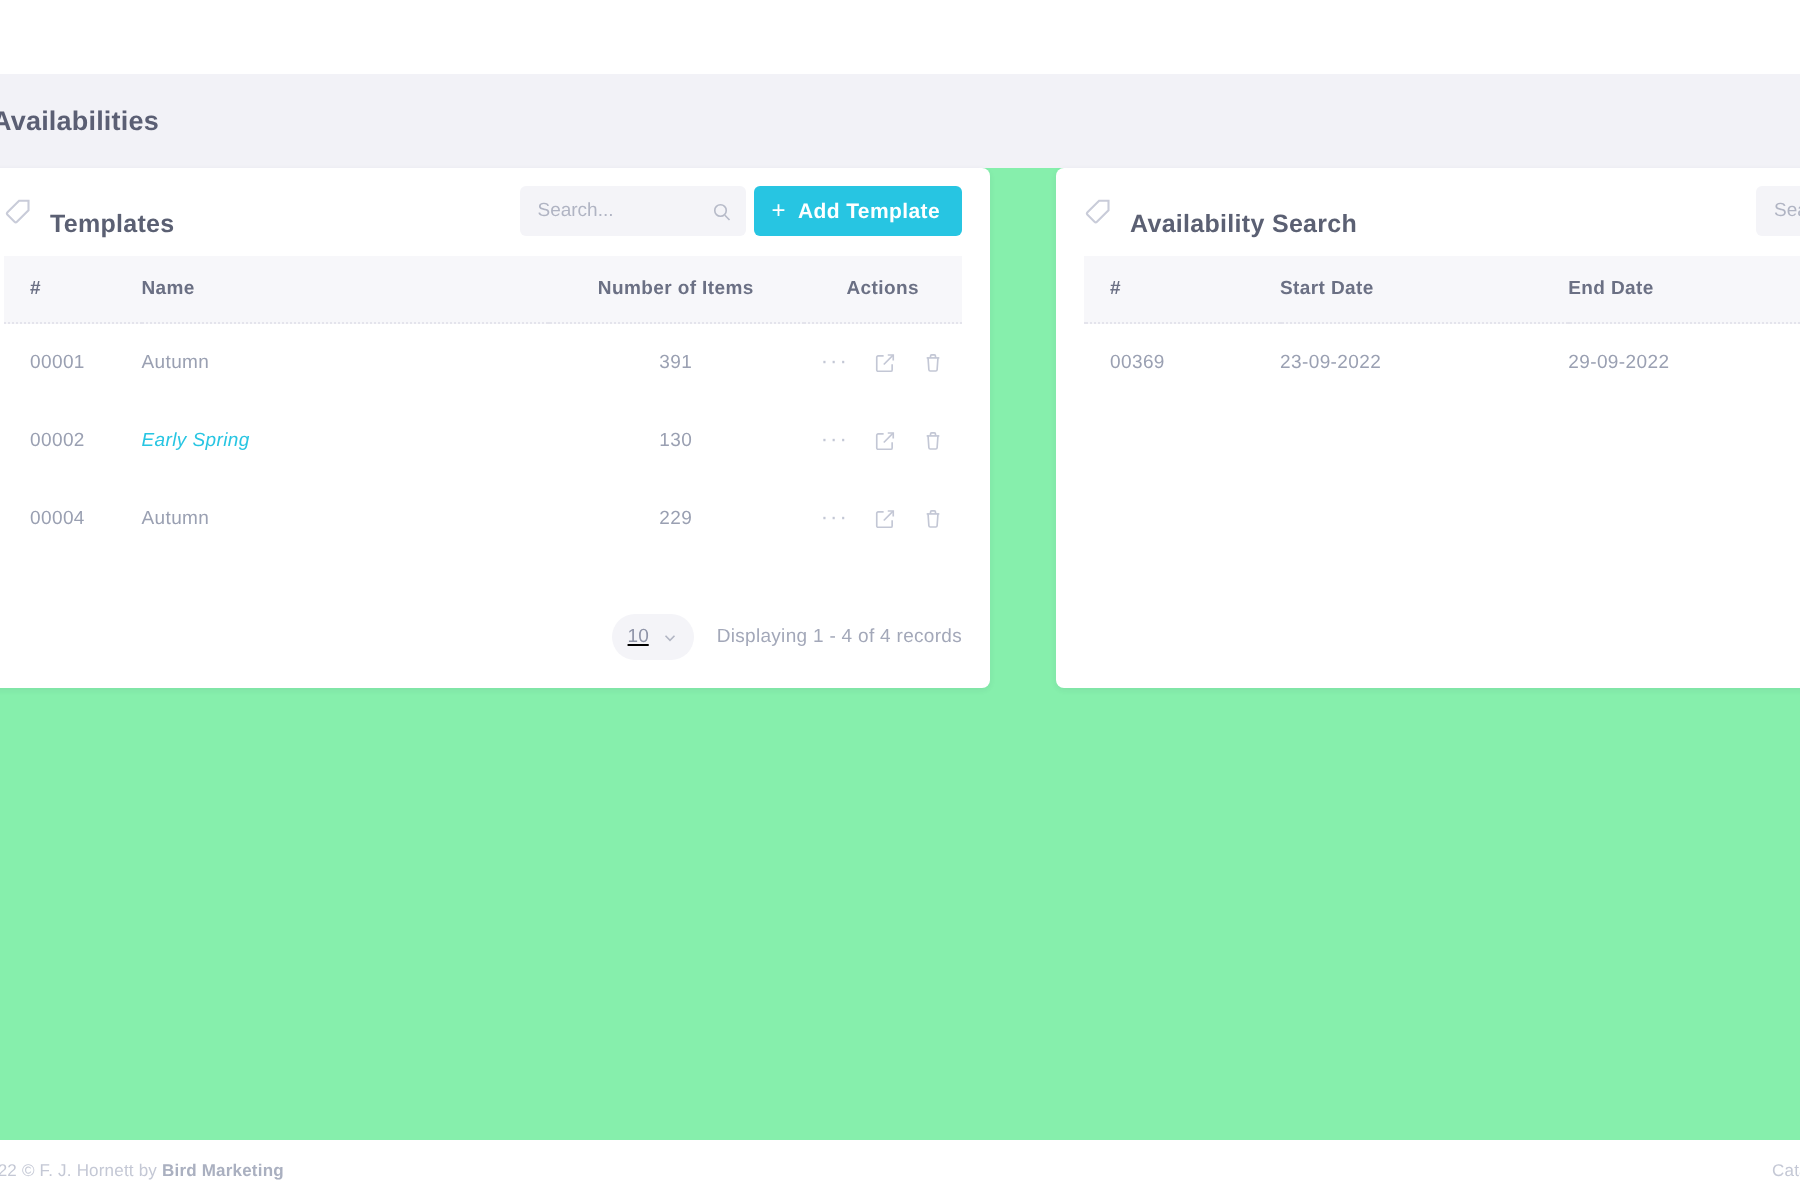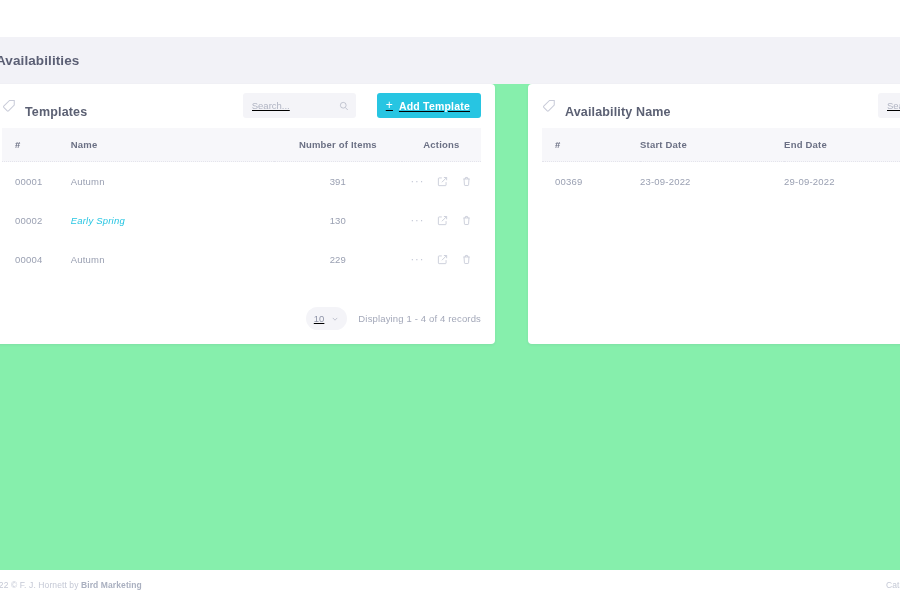--- a/index.html
+++ b/index.html
@@ -89,22 +89,21 @@
     color: #5b6073;
     letter-spacing: .15px;
     margin-top: 11px;
   }
 
   .head-right {
     position: absolute;
     right: 14px;
     top: 9px;
     display: flex;
-    gap: 21px;
-    text-decoration: underline;
+    gap: 4px;
   }
   .card--lists .head-right { right: -38px; }
 
   .search-box {
     position: relative;
     width: 113px;
     height: 25px;
     background: #f4f4f8;
     border-radius: 3px;
     display: flex;
@@ -401,21 +400,21 @@
       </div>
 
     </div>
 
     <div class="card card--lists">
 
       <div class="card-head">
         <svg class="tag-icon" viewBox="0 0 16 16" fill="none" stroke="currentColor" stroke-width="1.2">
           <path d="M8.6 1.6 H14 V7 L7.4 13.6 a1 1 0 0 1-1.4 0 L2 9.6 a1 1 0 0 1 0-1.4 Z"></path>
         </svg>
-        <span class="card-title">Availability Name</span>
+        <span class="card-title">Availability Search</span>
 
         <div class="head-right">
           <div class="search-box">
             <input class="search-input" type="text" placeholder="Search..." style="">
           </div>
         </div>
       </div>
 
       <div class="tbl-wrap">
         <table>

